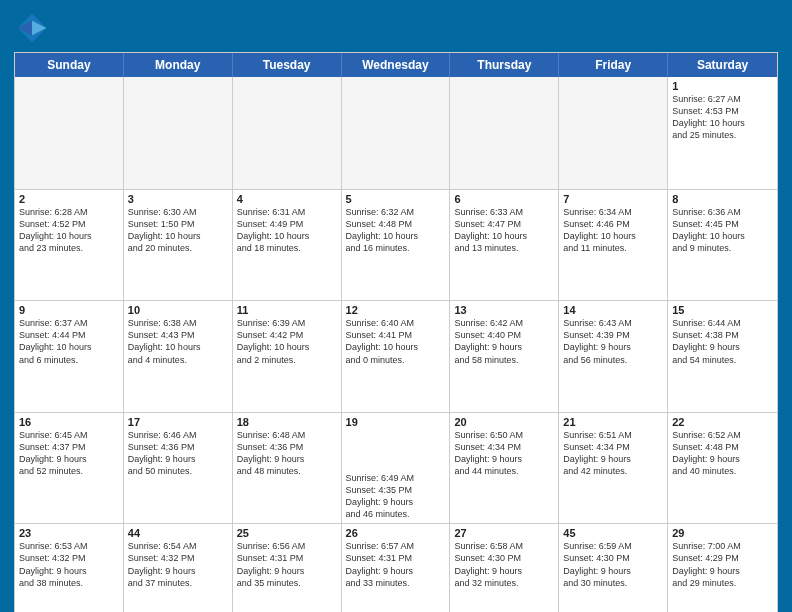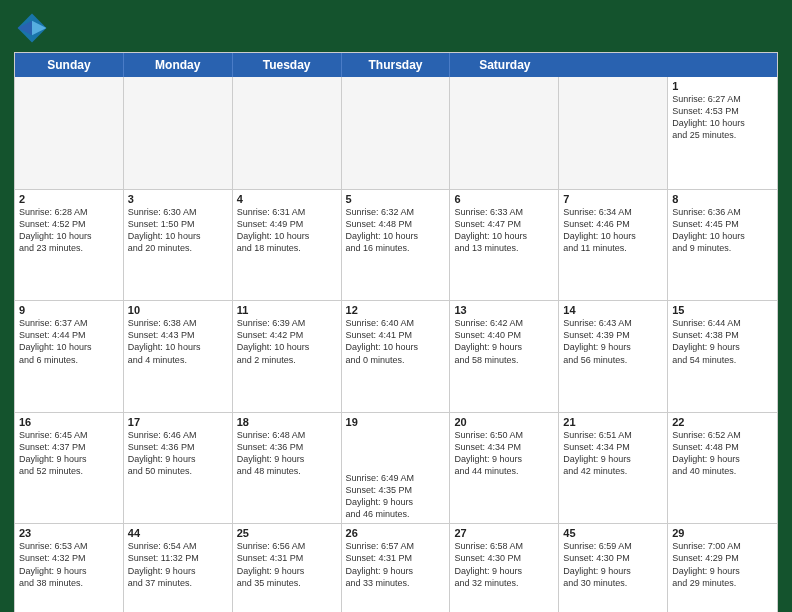--- a/index.html
+++ b/index.html
@@ -6,21 +6,21 @@
     body {
       font-family: Arial, sans-serif;
       background: #fff;
       width: 792px;
       height: 612px;
       overflow: hidden;
     }
     .page {
       width: 792px;
       height: 612px;
-      background: #14532d;
+      background: #0369a1;
       display: flex;
       flex-direction: column;
       padding: 10px 14px 8px 14px;
     }
     .header {
       display: flex;
       justify-content: space-between;
       align-items: flex-start;
       margin-bottom: 6px;
     }
@@ -127,21 +127,23 @@
       <div class="month-title"></div>
       <div class="location"></div>
     </div>
   </div>
 
   <div class="calendar">
     <div class="cal-header" id="cal-header-row">
         <div class="cal-header-cell">Sunday</div>
         <div class="cal-header-cell">Monday</div>
         <div class="cal-header-cell">Tuesday</div>
+        <div class="cal-header-cell">Wednesday</div>
         <div class="cal-header-cell">Thursday</div>
+        <div class="cal-header-cell">Friday</div>
         <div class="cal-header-cell">Saturday</div>
       </div>
     <div class="cal-body" id="cal-body">
         <div class="cal-row">
           <div class="cal-cell empty"></div>
           <div class="cal-cell empty"></div>
           <div class="cal-cell empty"></div>
           <div class="cal-cell empty"></div>
           <div class="cal-cell empty"></div>
           <div class="cal-cell empty"></div>
@@ -310,21 +312,21 @@
           <div class="cal-cell">
             <div class="day-number">23</div>
             <div class="day-info" style="white-space: pre-line;">Sunrise: 6:53 AM
 Sunset: 4:32 PM
 Daylight: 9 hours
 and 38 minutes.</div>
           </div>
           <div class="cal-cell">
             <div class="day-number">44</div>
             <div class="day-info" style="white-space: pre-line;">Sunrise: 6:54 AM
-Sunset: 11:32 PM
+Sunset: 4:32 PM
 Daylight: 9 hours
 and 37 minutes.</div>
           </div>
           <div class="cal-cell">
             <div class="day-number">25</div>
             <div class="day-info" style="white-space: pre-line;">Sunrise: 6:56 AM
 Sunset: 4:31 PM
 Daylight: 9 hours
 and 35 minutes.</div>
           </div>

